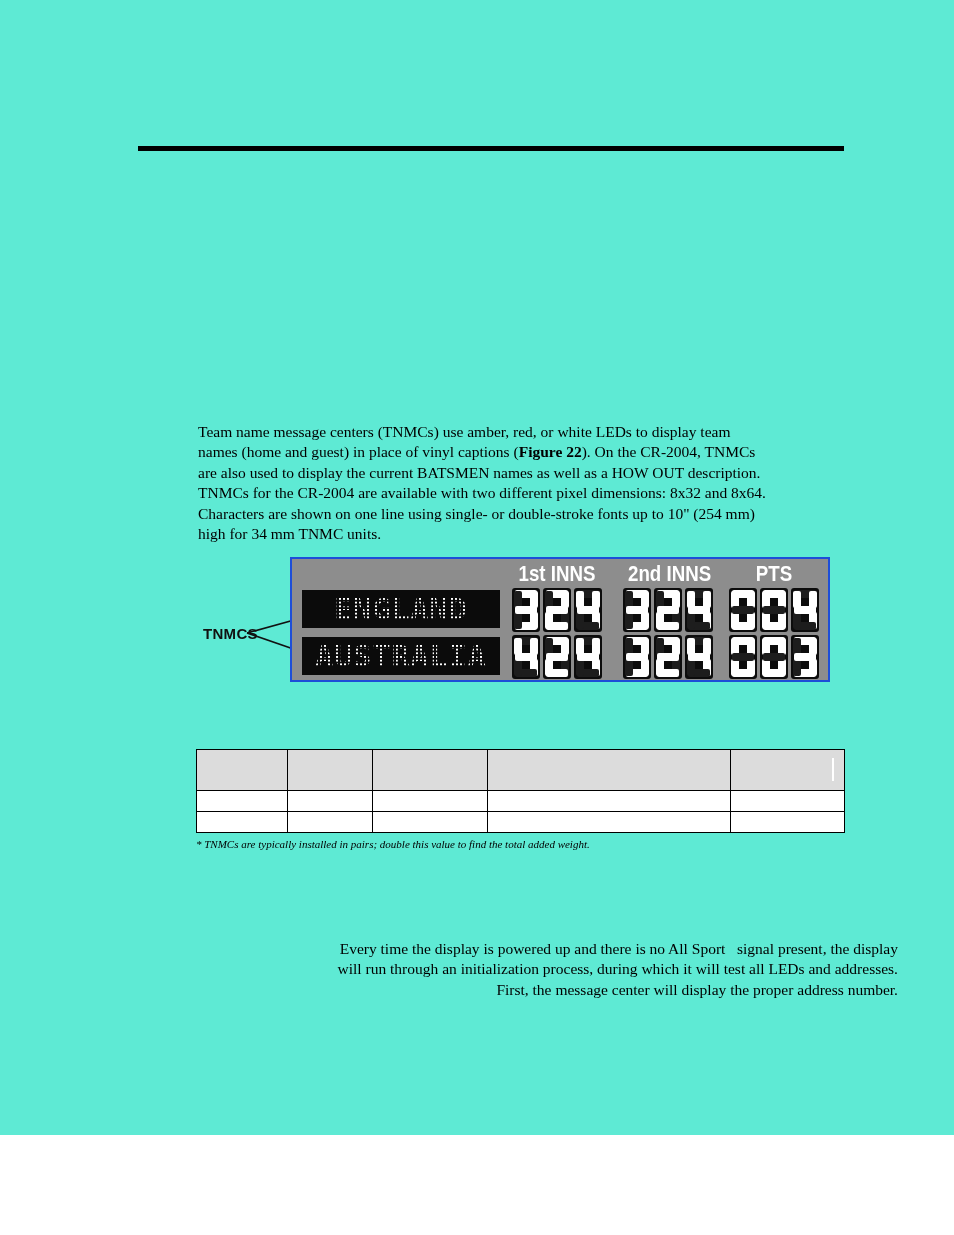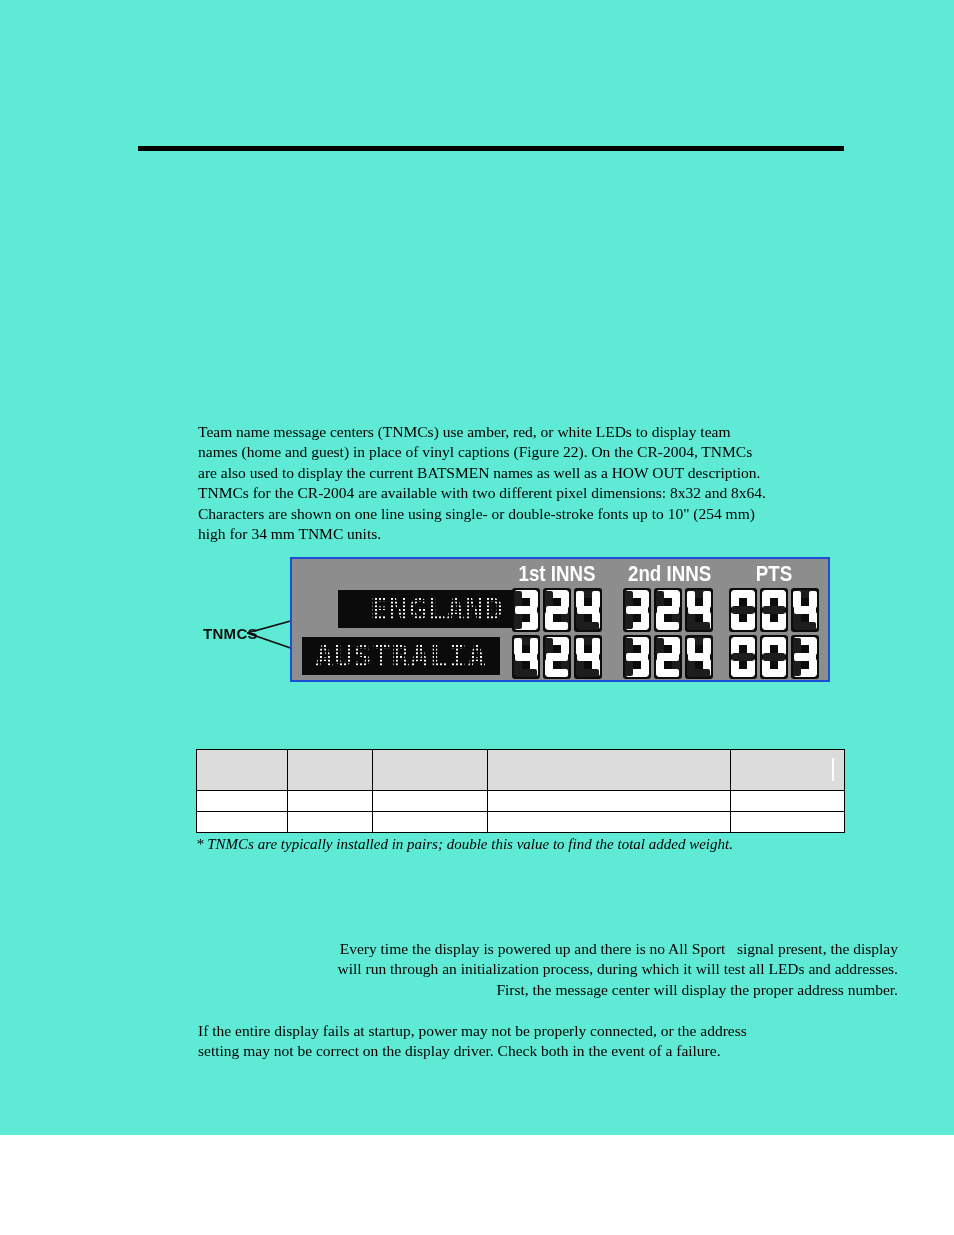--- a/index.html
+++ b/index.html
@@ -20,21 +20,21 @@
     position:absolute;
     left:198px;
     width:700px;
     font-size:15.5px;
     line-height:20.6px;
     white-space:pre-wrap;
   }
   .p-intro{top:406px;}
   .p-startup1{top:923px;text-align:right;}
   .p-startup2{top:1005px;}
-  .bold-ref{font-weight:normal;text-align:right;}
+  .bold-ref{font-weight:bold;text-align:right;}
 
   
   .tnmcs-label{
     position:absolute;left:203px;top:625px;
     font-family:"Liberation Sans", sans-serif;
     font-weight:bold;font-size:15px;letter-spacing:.3px;color:#111;
   }
   .arrows-svg{position:absolute;left:244px;top:600px;width:64px;height:70px;}
 
   .panel{
@@ -50,21 +50,21 @@
   }
   .ch-0{left:218px;}
   .ch-1{left:329px;}
   .ch-2{left:435px;}
 
   .name-box{
     position:absolute;left:10px;width:198px;height:38px;
     background:#0b0b0b;
     display:flex;align-items:center;justify-content:center;
   }
-  .nb-0{top:31px;margin-left:36px;}
+  .nb-0{top:31px;}
   .nb-1{top:78px;}
   .led-text{
     font-family:"DejaVu Sans Mono", monospace;
     font-weight:bold;font-size:30px;color:#ffffff;letter-spacing:1px;
     transform:scaleY(.92);
     -webkit-mask-image:radial-gradient(circle at 2px 2px,#000 1.4px,transparent 1.5px);
     -webkit-mask-size:4px 4px;
     mask-image:radial-gradient(circle at 2px 2px,#000 1.4px,transparent 1.5px);
     mask-size:4px 4px;
   }
@@ -96,21 +96,21 @@
     border:1.5px solid #000000;padding:0;
     font-size:13px;
   }
   .spec-table th{background:#dcdcdc;height:40px;position:relative;}
   .spec-table td{background:#ffffff;height:20px;}
   .header-artifact{
     position:absolute;right:10px;top:8px;width:2.5px;height:23px;background:#ffffff;
   }
   .footnote{
     position:absolute;left:196px;top:835px;width:680px;
-    font-style:italic;font-size:15px;line-height:19px;
+    font-style:italic;font-size:11px;line-height:19px;
   }
 </style>
 </head>
 <body>
 
 <div class="page">
 
   <div class="rule top-rule"></div>
 
   <p class="bodytext p-intro"><span>Team name message centers (TNMCs) use amber, red, or white LEDs to display team
@@ -351,18 +351,16 @@
       </tr>
     </tbody>
   </table>
 
   <div class="footnote">* TNMCs are typically installed in pairs; double this value to find the total added weight.</div>
 
   <p class="bodytext p-startup1">Every time the display is powered up and there is no All Sport   signal present, the display
 will run through an initialization process, during which it will test all LEDs and addresses.
 First, the message center will display the proper address number.</p>
 
-  <p class="bodytext p-startup2">If the entire display fails at startup, power may not be properly connected, or the address
-setting may not be correct on the display driver. Check both in the event of a failure.</p>
 
   <div class="rule bottom-rule"></div>
 
 </div>
 
 </body></html>

